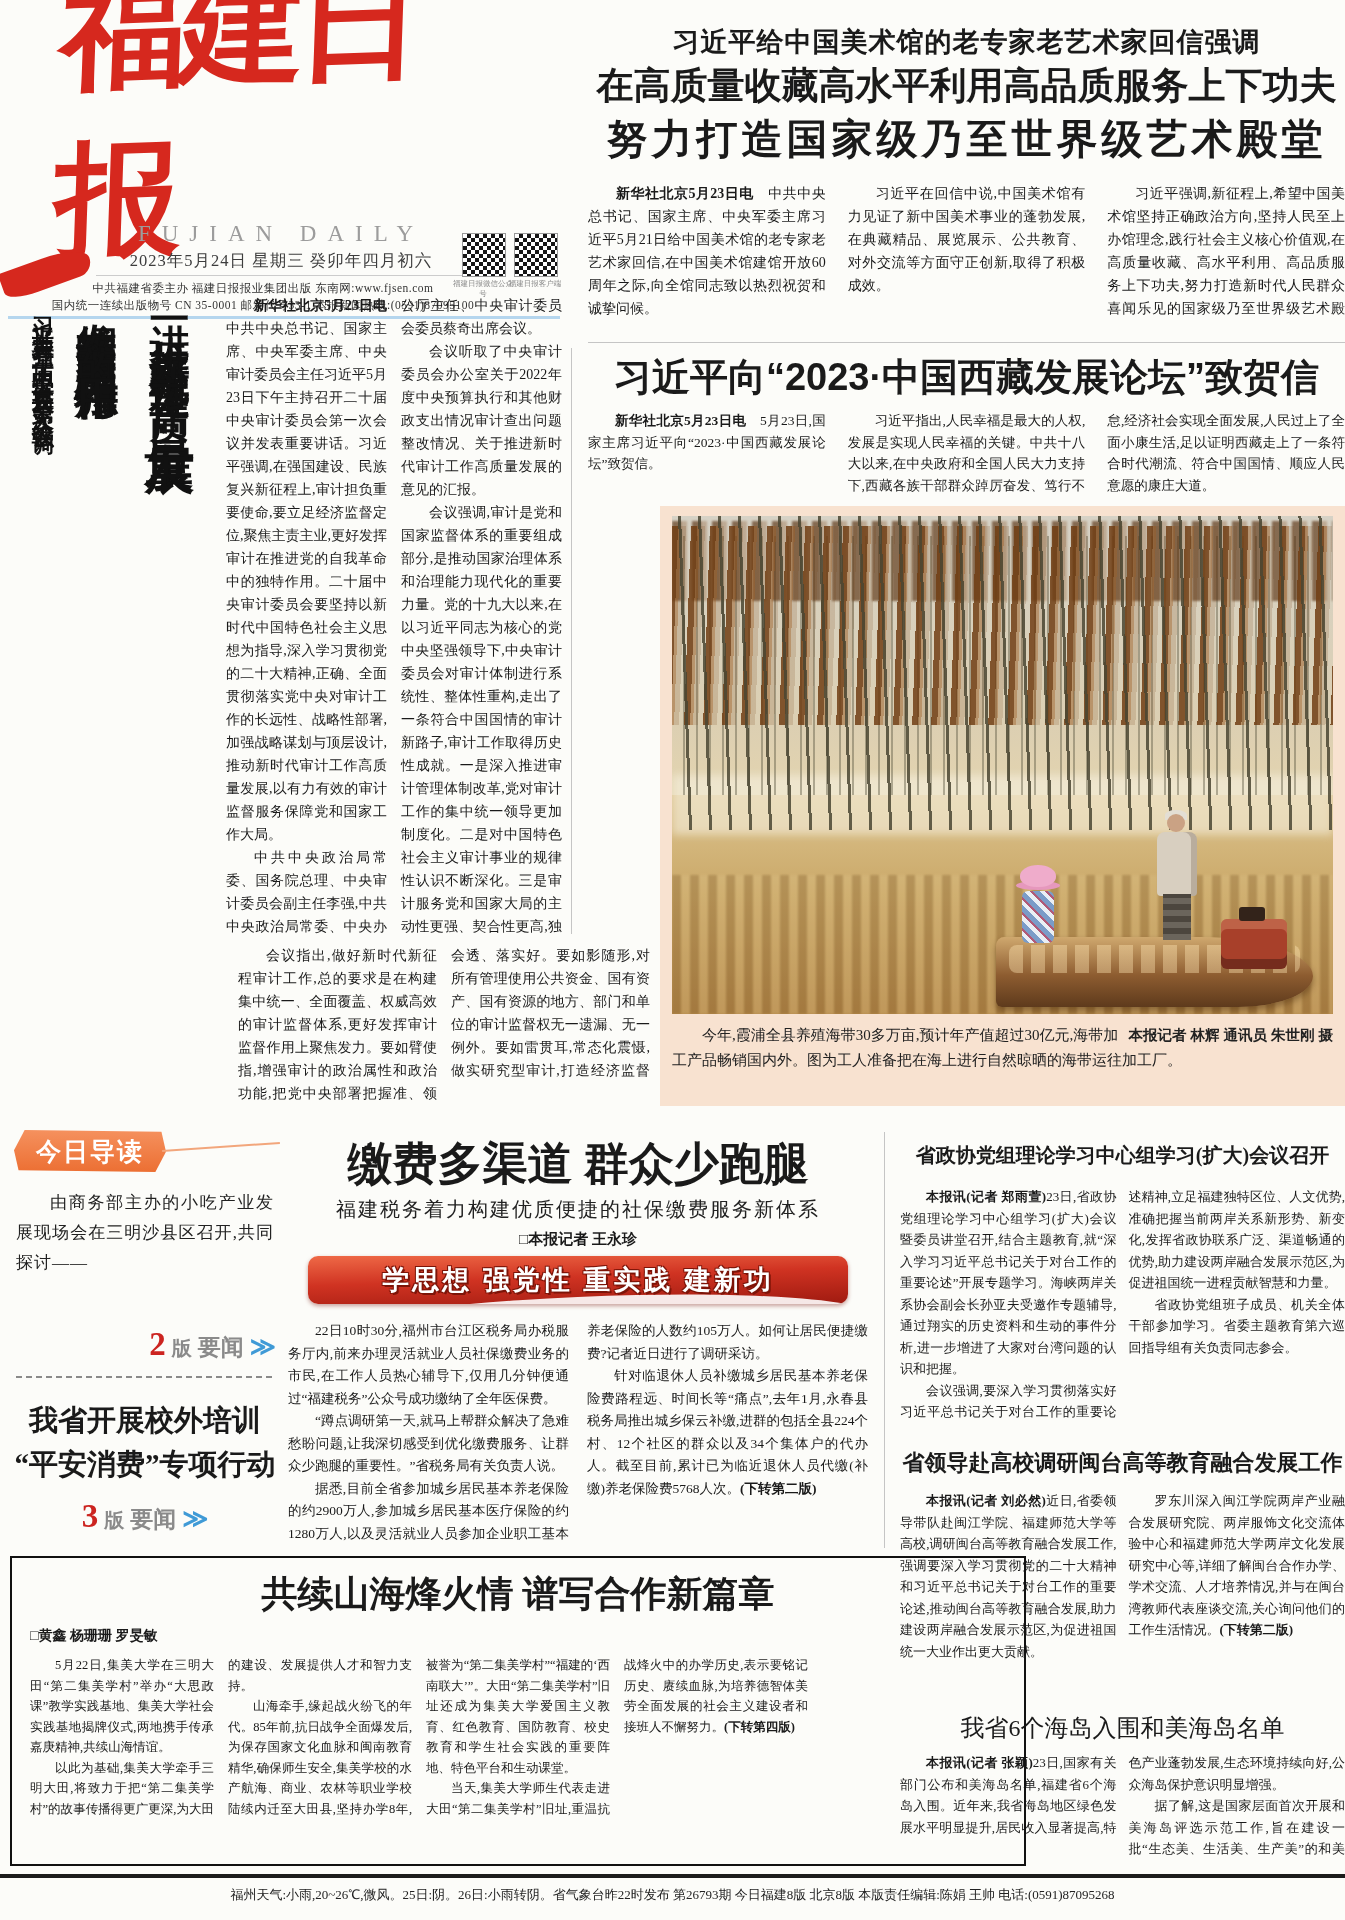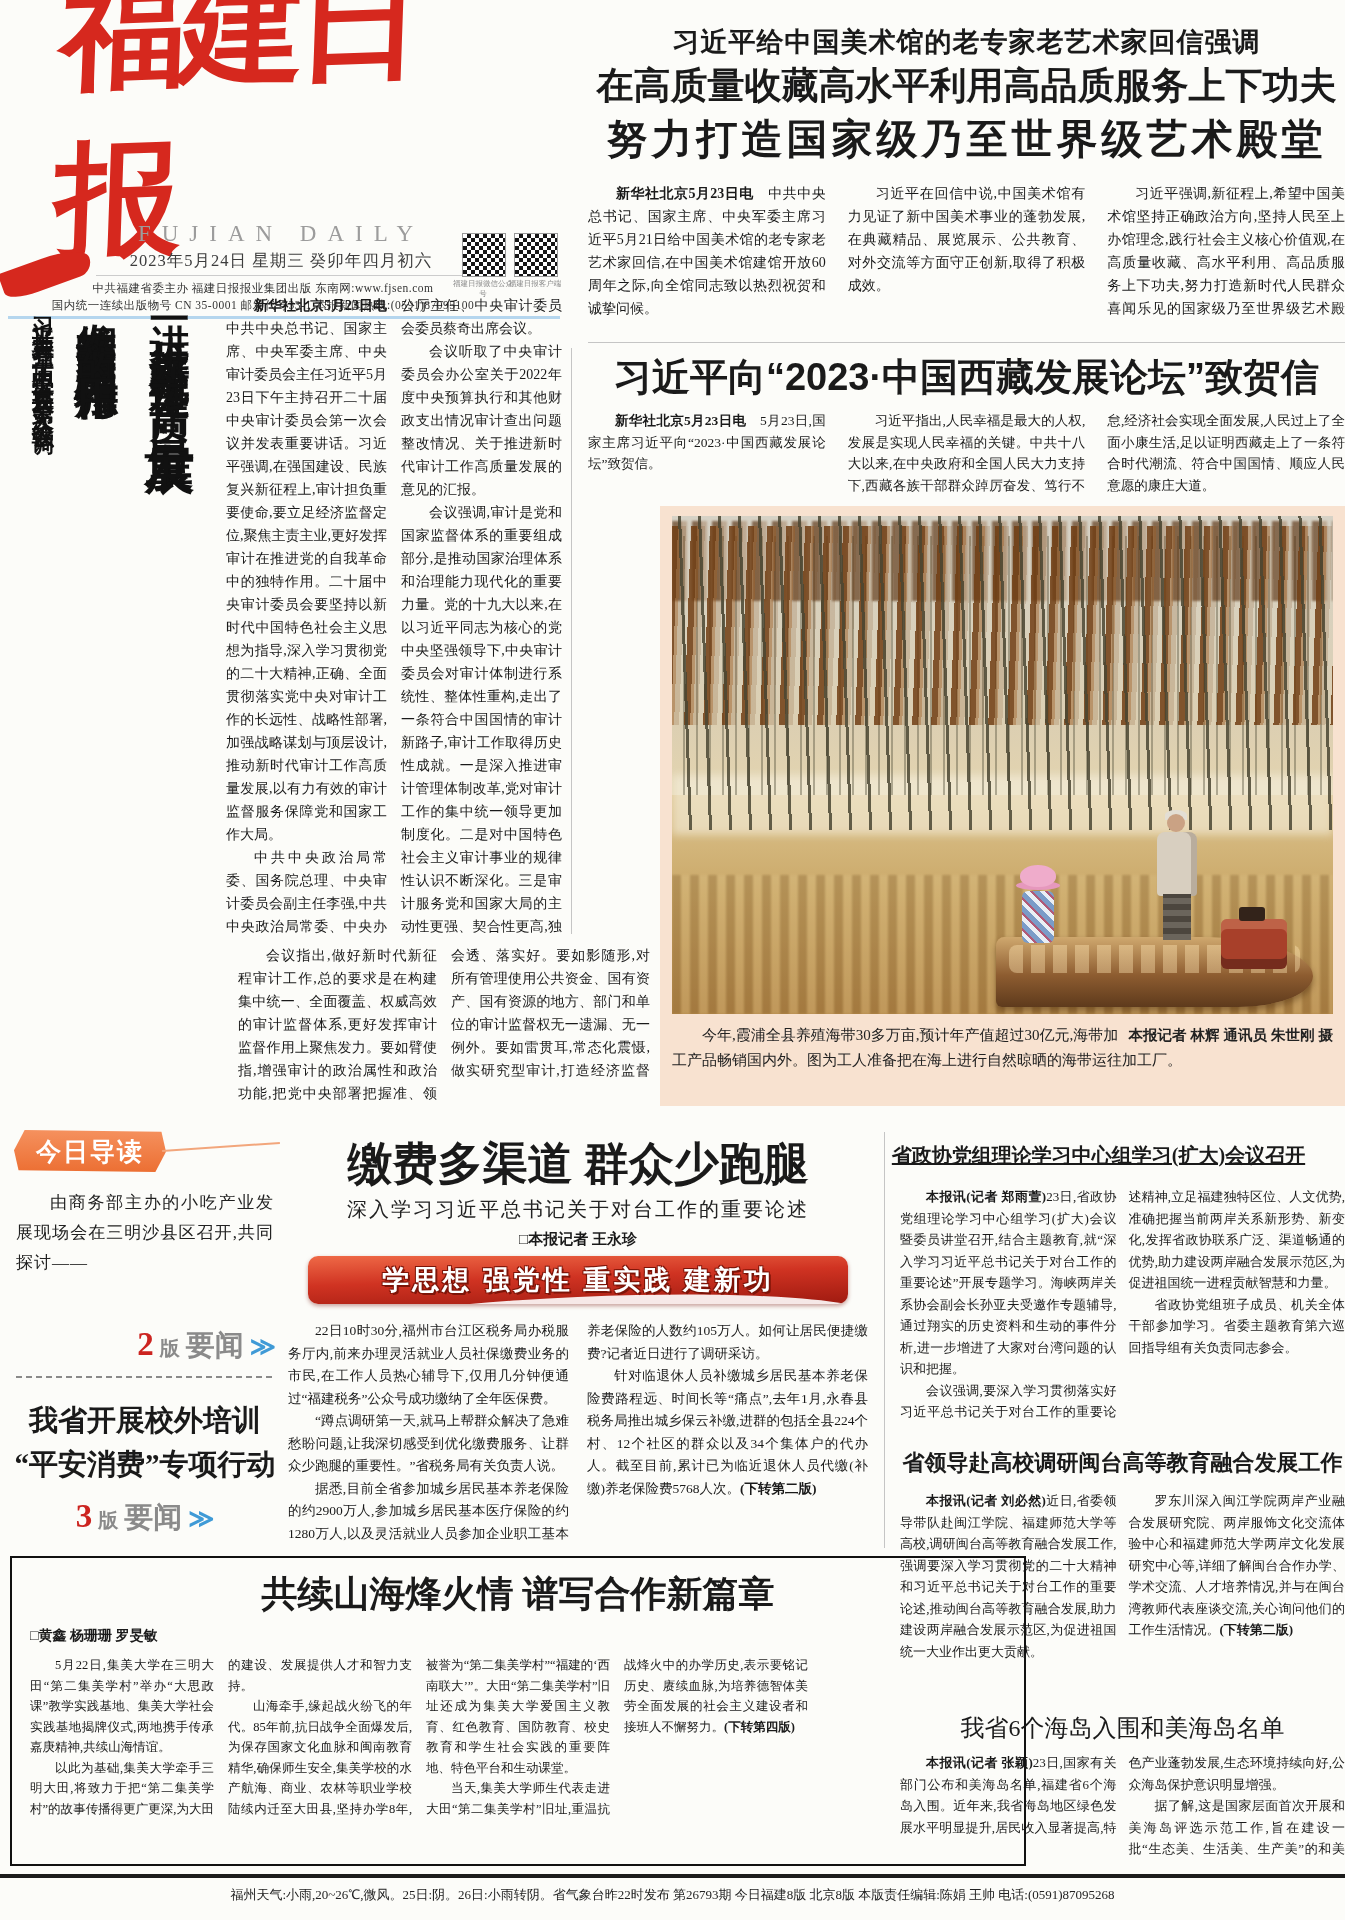--- a/index.html
+++ b/index.html
@@ -86,42 +86,42 @@
   
   .badge{left:14px;top:1130px;width:152px;height:42px;background:linear-gradient(180deg,#f5915e,#ec6f33);
     color:#fff;font-family:"Liberation Sans",sans-serif;font-weight:900;font-size:25px;letter-spacing:2px;
     display:flex;align-items:center;justify-content:center;clip-path:polygon(7% 0,97% 4%,100% 52%,93% 100%,3% 96%,0 48%);}
   .badge-line{left:162px;top:1146px;width:118px;height:2px;background:#f2a67c;transform:rotate(-4deg);}
   .dd-lead{left:16px;top:1188px;width:258px;font-size:17px;line-height:30px;letter-spacing:1px;color:#222;text-indent:2em;text-align:justify;}
   .dd-title1{left:14px;top:1280px;width:262px;font-weight:900;font-size:31px;}
   .pagelink{display:flex;align-items:baseline;gap:6px;}
   .pl-num{font-size:33px;font-weight:bold;color:#cc2420;}
   .pl-unit{font-size:20px;color:#8a8a8a;font-weight:bold;}
-  .pl-sec{font-family:"Liberation Sans",sans-serif;font-size:29px;font-weight:900;color:#8a8a8a;}
+  .pl-sec{font-family:"Liberation Sans",sans-serif;font-size:23px;font-weight:900;color:#8a8a8a;}
   .pl-arrow{font-size:25px;font-weight:900;color:#3f9ad6;font-family:"Liberation Sans",sans-serif;}
   .dd-pl1{left:14px;top:1326px;width:262px;justify-content:flex-end;}
   .dd-dash{left:16px;top:1376px;width:256px;border-top:2px dashed #8a8a8a;height:0;}
   .dd-title2{left:14px;top:1398px;width:262px;font-weight:900;font-size:29px;line-height:44px;}
   .dd-pl2{left:14px;top:1498px;width:262px;justify-content:center;}
   
   .sb-h{left:288px;top:1134px;width:580px;font-weight:900;font-size:45px;}
   .sb-sub{left:288px;top:1196px;width:580px;font-size:20px;letter-spacing:2px;color:#222;}
   .sb-byline{left:288px;top:1230px;width:580px;font-size:15px;font-weight:bold;}
   .banner{left:308px;top:1256px;width:540px;height:48px;border-radius:10px;overflow:hidden;
     background:linear-gradient(178deg,#ef6a47 0%,#d03322 45%,#9f1a10 100%);
     display:flex;align-items:center;justify-content:center;box-shadow:0 2px 4px rgba(120,20,10,.4);}
   .banner::before{content:"";position:absolute;left:-6%;bottom:-58%;width:112%;height:72%;
     background:rgba(255,255,255,.9);border-radius:50% 50% 0 0/100% 100% 0 0;transform:rotate(-2.5deg);}
   .banner-text{position:relative;color:#fff;font-family:"Liberation Sans",sans-serif;font-weight:900;
     font-size:27px;letter-spacing:3px;
     text-shadow:2px 2px 0 #7d1408,-1px -1px 0 #7d1408,1px -1px 0 #7d1408,-1px 1px 0 #7d1408;}
   .sb-body{left:288px;top:1320px;width:580px;height:226px;column-count:2;column-gap:18px;font-size:13.5px;line-height:22.5px;}
   .v-div2{left:884px;top:1132px;width:1px;height:416px;}
   
-  .zx-h{left:876px;top:1142px;width:445px;font-weight:900;font-size:20px;text-decoration:underline;}
+  .zx-h{left:900px;top:1142px;width:445px;font-weight:900;font-size:20px;}
   .zx-body{left:900px;top:1186px;width:445px;height:246px;column-count:2;column-gap:12px;font-size:13px;line-height:21.5px;}
   .dy-h{left:900px;top:1448px;width:445px;font-weight:900;font-size:22px;}
   .dy-body{left:900px;top:1490px;width:445px;height:210px;column-count:2;column-gap:12px;font-size:13px;line-height:21.5px;}
   .hd-h{left:900px;top:1712px;width:445px;font-weight:400;font-size:24px;}
   .hd-body{left:900px;top:1752px;width:445px;height:112px;column-count:2;column-gap:12px;font-size:13px;line-height:21.5px;}
   .jump{font-weight:bold;white-space:nowrap;}
   
   .jm-box{left:10px;top:1556px;width:1016px;height:310px;border:2px solid #111;box-sizing:border-box;padding:10px 18px;}
   .jm-kicker{font-weight:bold;font-size:20px;}
   .jm-h{text-align:center;font-weight:900;font-size:36px;margin-top:2px;}
@@ -236,21 +236,21 @@
     <div>“平安消费”专项行动</div>
   </div>
   <div class="abs pagelink dd-pl2">
     <span class="pl-num">3</span>
     <span class="pl-unit">版</span>
     <span class="pl-sec">要闻</span>
     <span class="pl-arrow">≫</span>
   </div>
 
   <div class="abs sb-h center">缴费多渠道  群众少跑腿</div>
-  <div class="abs sb-sub center">深入学习习近平总书记关于对台工作的重要论述</div>
+  <div class="abs sb-sub center">福建税务着力构建优质便捷的社保缴费服务新体系</div>
   <div class="abs sb-byline center">□本报记者 王永珍</div>
   <div class="abs banner">
     <span class="banner-text">学思想 强党性 重实践 建新功</span>
   </div>
   <div class="abs art-body sb-body">
     <p>22日10时30分,福州市台江区税务局办税服务厅内,前来办理灵活就业人员社保缴费业务的市民,在工作人员热心辅导下,仅用几分钟便通过“福建税务”公众号成功缴纳了全年医保费。</p>
     <p>“蹲点调研第一天,就马上帮群众解决了急难愁盼问题,让我深切感受到优化缴费服务、让群众少跑腿的重要性。”省税务局有关负责人说。</p>
     <p>据悉,目前全省参加城乡居民基本养老保险的约2900万人,参加城乡居民基本医疗保险的约1280万人,以及灵活就业人员参加企业职工基本养老保险的人数约105万人。如何让居民便捷缴费?记者近日进行了调研采访。</p>
     <p><span>针对临退休人员补缴城乡居民基本养老保险费路程远、时间长等“痛点”,去年1月,永春县税务局推出城乡保云补缴,进群的包括全县224个村、12个社区的群众以及34个集体户的代办人。截至目前,累计已为临近退休人员代缴(补缴)养老保险费5768人次。</span><span class="jump">(下转第二版)</span></p>
   </div>

